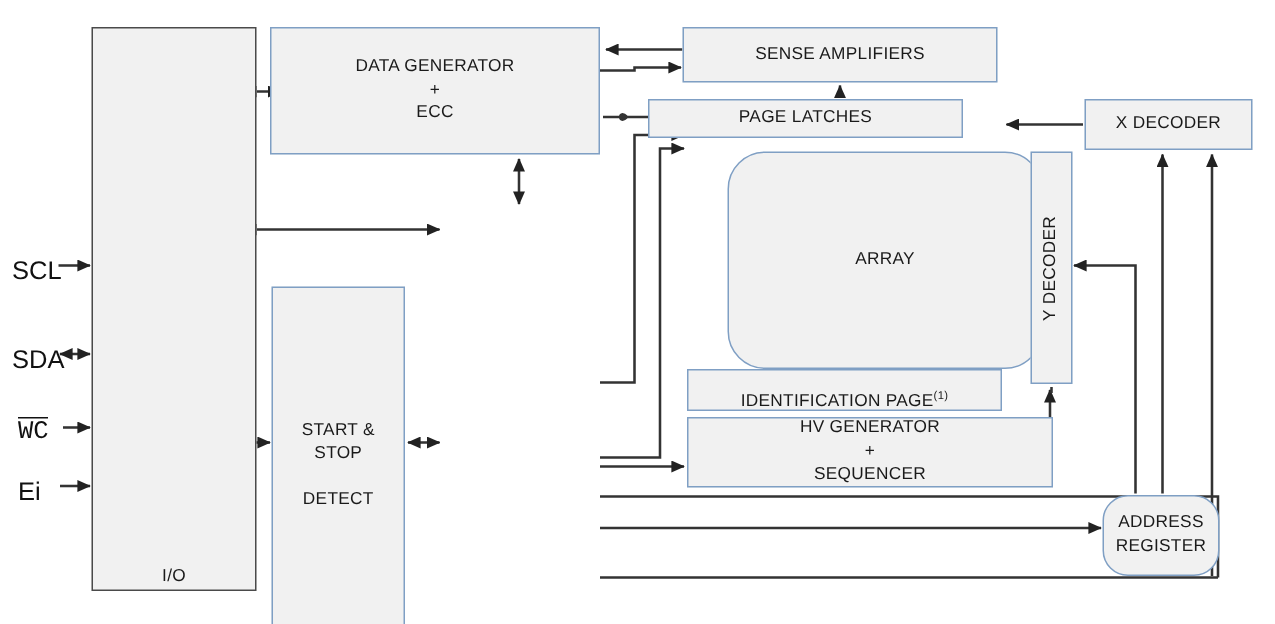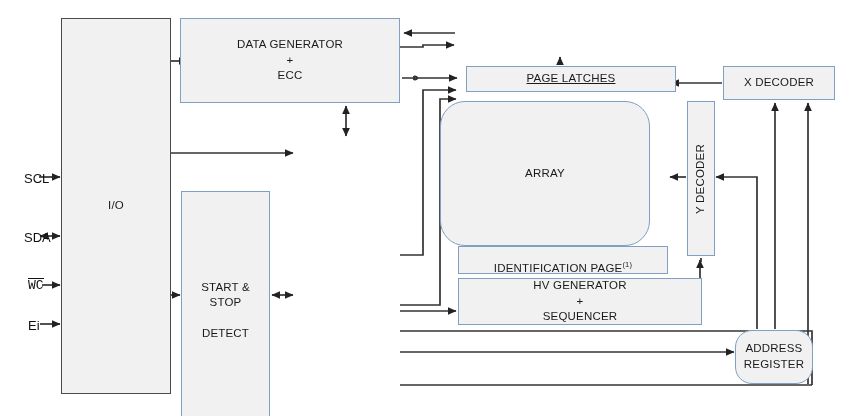--- a/index.html
+++ b/index.html
@@ -2,24 +2,24 @@
 <html><head>
 <meta charset="utf-8">
 <style>
   html,body{margin:0;padding:0;background:#ffffff;}
   body{font-family:"Liberation Sans","DejaVu Sans",sans-serif;}
   #canvas{position:relative;width:850px;height:416px;background:#ffffff;overflow:hidden;}
   #svgroot{position:absolute;left:0;top:0;width:850px;height:416px;}
   .blk{position:absolute;box-sizing:border-box;background:#f1f1f1;border:1px solid #7f9fc4;
        display:flex;align-items:center;justify-content:center;text-align:center;
        font-size:11.5px;color:#1a1a1a;line-height:1.35;letter-spacing:.2px;}
-  .blk.dark{border:1.6px solid #4a4a4a;}
+  .blk.dark{border:1.6px solid #4a4a4a;align-items:flex-end;}
   .blk .ttl{white-space:pre-line;padding:0 4px;}
   .vert{writing-mode:vertical-rl;transform:rotate(180deg);white-space:nowrap;}
-  .pin{position:absolute;font-size:13px;color:#111;white-space:nowrap;margin-left:16px;}
+  .pin{position:absolute;font-size:17px;color:#111;white-space:nowrap;}
   .pin .ovl{border-top:1.3px solid #111;padding-top:0px;display:inline-block;line-height:1.15;font-family:Liberation Mono, monospace;}
   .sup{font-size:7.5px;vertical-align:super;}
 </style>
 </head>
 <body>
 
 <div id="canvas">
 
   <svg id="svgroot" viewBox="0 0 850 416" xmlns="http://www.w3.org/2000/svg">
     <defs>
@@ -99,26 +99,29 @@
 ECC</span>
   </div>
 
   <div class="blk" style="left:181px; top:191px; width:89px; height:238px; align-items:flex-end; padding-bottom:86px;text-align:center;">
     <span class="ttl">START &amp; STOP
 
 DETECT</span>
   </div>
 
 
+  <div class="blk" style="left:455px; top:18px; width:210px; height:37px;">
+    <span class="ttl">SENSE AMPLIFIERS</span>
+  </div>
 
-  <div class="blk" style="left:466px; top:66px; width:210px; height:26px;text-decoration:underline;">
+  <div class="blk" style="left:432px; top:66px; width:210px; height:26px;">
     <span class="ttl">PAGE LATCHES</span>
   </div>
 
-  <div class="blk" style="left:440px; top:101px; width:210px; height:145px;border-radius:25px;">
+  <div class="blk" style="left:485px; top:101px; width:210px; height:145px;border-radius:25px;">
     <span class="ttl">ARRAY</span>
   </div>
 
   <div class="blk" style="left:458px; top:246px; width:210px; height:28px;">
     <span class="ttl">
       <span>IDENTIFICATION PAGE</span><span class="sup">(1)</span>
     </span>
   </div>
 
   <div class="blk" style="left:458px; top:278px; width:244px; height:47px;">

